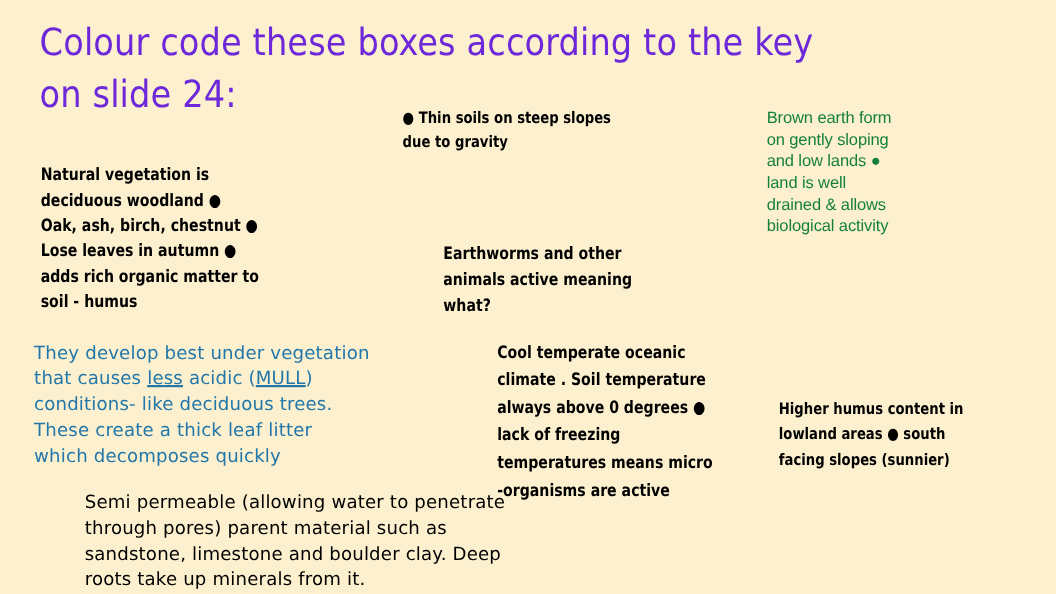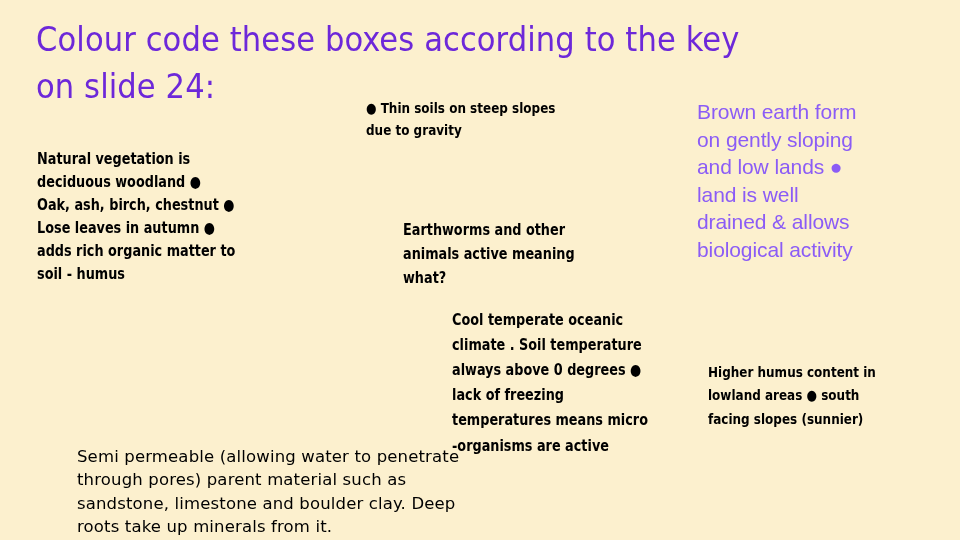--- a/index.html
+++ b/index.html
@@ -94,23 +94,23 @@
     font-size: 14.5px;
     line-height: 1.62;
   }
 
   
   .blk-brownearth {
     position: absolute;
     left: 697px;
     top: 98px;
     width: 235px;
-    color: #8b5cf6;
+    color: #15803d;
     font-family: "Liberation Sans", "DejaVu Sans", sans-serif;
-    font-size: 21px;
+    font-size: 15px;
     font-weight: 400;
     line-height: 1.31;
     white-space: pre-line;
     letter-spacing: -0.1px;
   }
 
   
   .comic {
     position: absolute;
     font-family: "DejaVu Sans", "Liberation Sans", sans-serif;
@@ -175,19 +175,24 @@
 on gently sloping
 and low lands ●
 land is well
 drained &amp; allows
 biological activity</div>
 
   <div class="narrow blk-humus">Higher humus content in
 lowland areas ● south
 facing slopes (sunnier)</div>
 
+  <div class="comic blk-mull"><span>They develop best under vegetation
+that causes </span><u>less</u><span> acidic (</span><u>MULL</u><span>)
+conditions- like deciduous trees.
+These create a thick leaf litter
+which decomposes quickly</span></div>
 
   <div class="comic blk-permeable">Semi permeable (allowing water to penetrate
 through pores) parent material such as
 sandstone, limestone and boulder clay. Deep
 roots take up minerals from it.</div>
 
 </div>
 
 </body></html>

